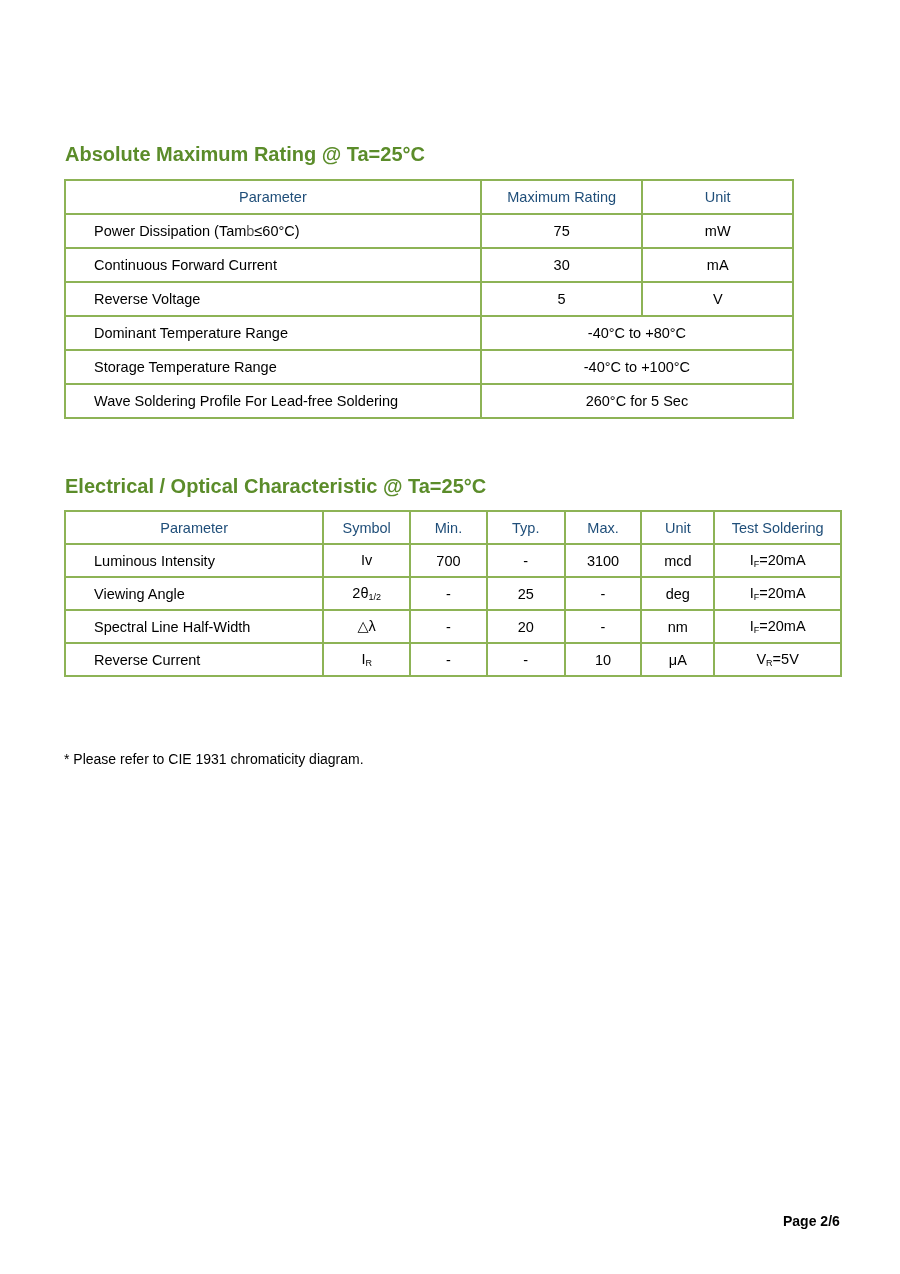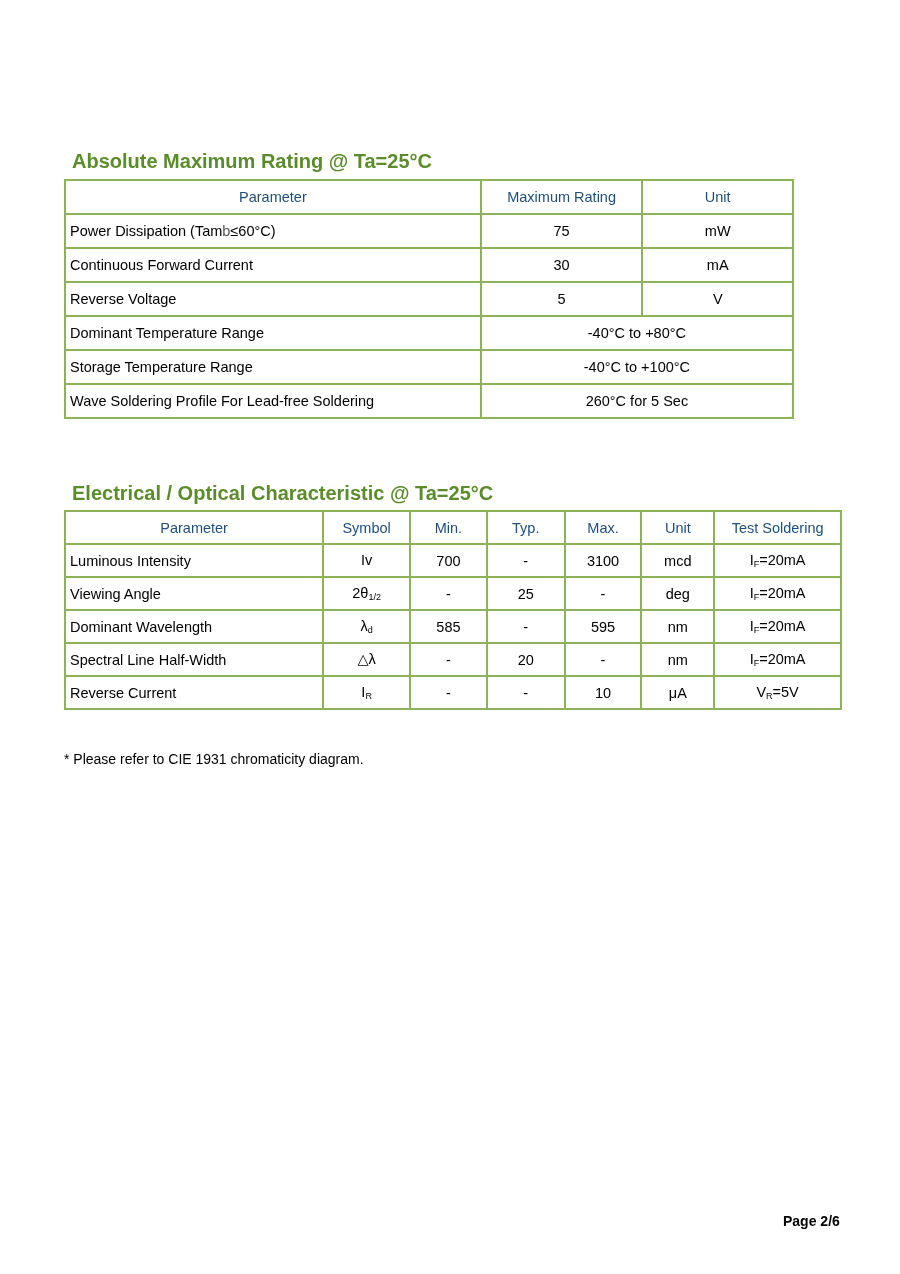--- a/index.html
+++ b/index.html
@@ -1,28 +1,28 @@
 <!DOCTYPE html>
 <html><head>
 <meta charset="utf-8">
 <style>
   html, body { margin: 0; padding: 0; background: #ffffff; }
   body { width: 900px; height: 1274px; position: relative; font-family: "Liberation Sans", sans-serif; color: #000; }
   .section-title {
-    position: absolute; left: 65px; margin: 7px;
+    position: absolute; left: 65px; margin: 0;
     font-family: "Liberation Sans", sans-serif;
     font-weight: bold; font-size: 20px; color: #5b8c2a;
   }
   #title1 { top: 143px; }
   #title2 { top: 475px; }
   table { position: absolute; border-collapse: collapse; font-size: 14.5px; border-radius: 10px; }
   td, th { border: 2px solid #8db356; padding: 0; height: 31px; }
   th { font-weight: normal; color: #1f4e79; text-align: center; }
   td { text-align: center; }
-  td.left { text-align: left; padding-left: 4px; }
+  td.left { text-align: left; padding-left: 28px; }
   #table1 { left: 64px; top: 179px; width: 730px; }
   #table1 col.c1 { width: 417px; }
   #table1 col.c2 { width: 162px; }
   #table1 col.c3 { width: 151px; }
   #table1 tr { height: 34px; }
   #table2 { left: 64px; top: 510px; width: 778px; }
   #table2 col.c1 { width: 259px; }
   #table2 col.c2 { width: 87px; }
   #table2 col.c3 { width: 77px; }
   #table2 col.c4 { width: 78px; }
@@ -118,29 +118,20 @@
       <tr>
         <td class="left">Viewing Angle</td>
         <td><span>2θ</span><sub>1/2</sub></td>
         <td>-</td>
         <td>25</td>
         <td>-</td>
         <td>deg</td>
         <td><span>I</span><sub>F</sub><span>=20mA</span></td>
       </tr>
       <tr>
-        <td class="left">Dominant Wavelength</td>
-        <td><span>λ</span><sub>d</sub></td>
-        <td>585</td>
-        <td>-</td>
-        <td>595</td>
-        <td>nm</td>
-        <td><span>I</span><sub>F</sub><span>=20mA</span></td>
-      </tr>
-      <tr>
         <td class="left">Spectral Line Half-Width</td>
         <td><span>△λ</span><sub></sub></td>
         <td>-</td>
         <td>20</td>
         <td>-</td>
         <td>nm</td>
         <td><span>I</span><sub>F</sub><span>=20mA</span></td>
       </tr>
       <tr>
         <td class="left">Reverse Current</td>

